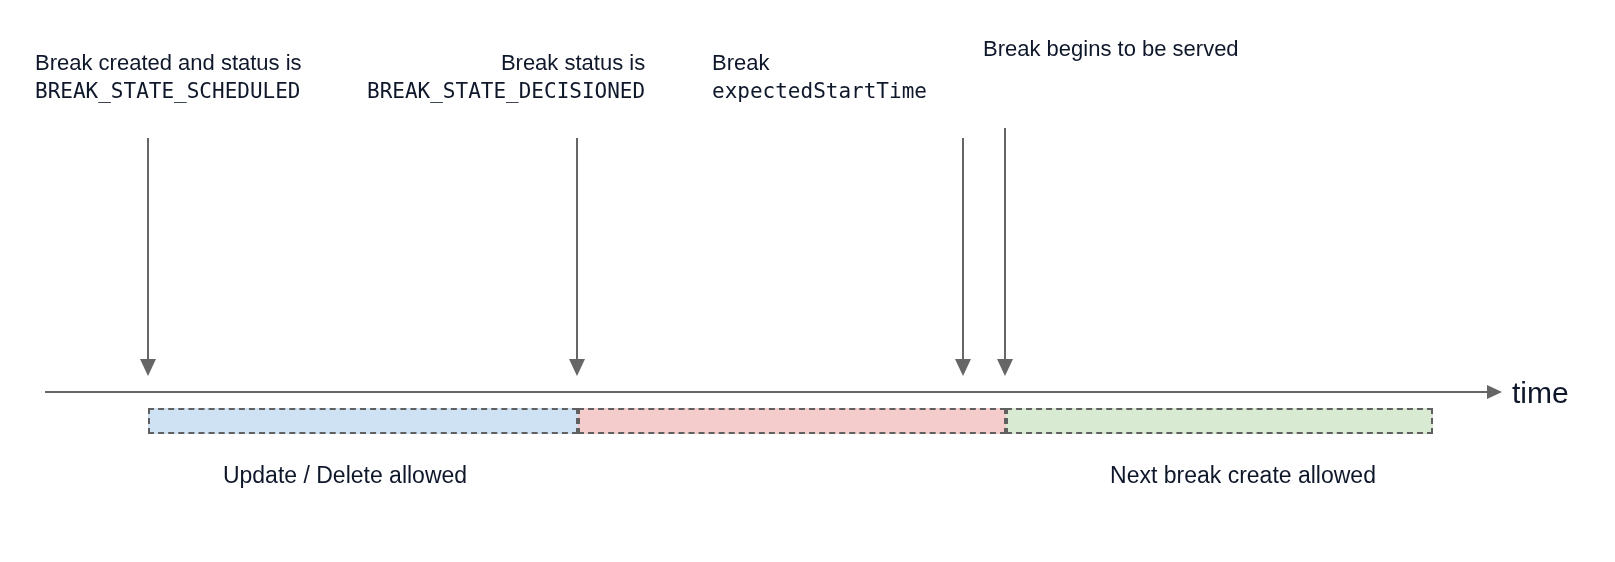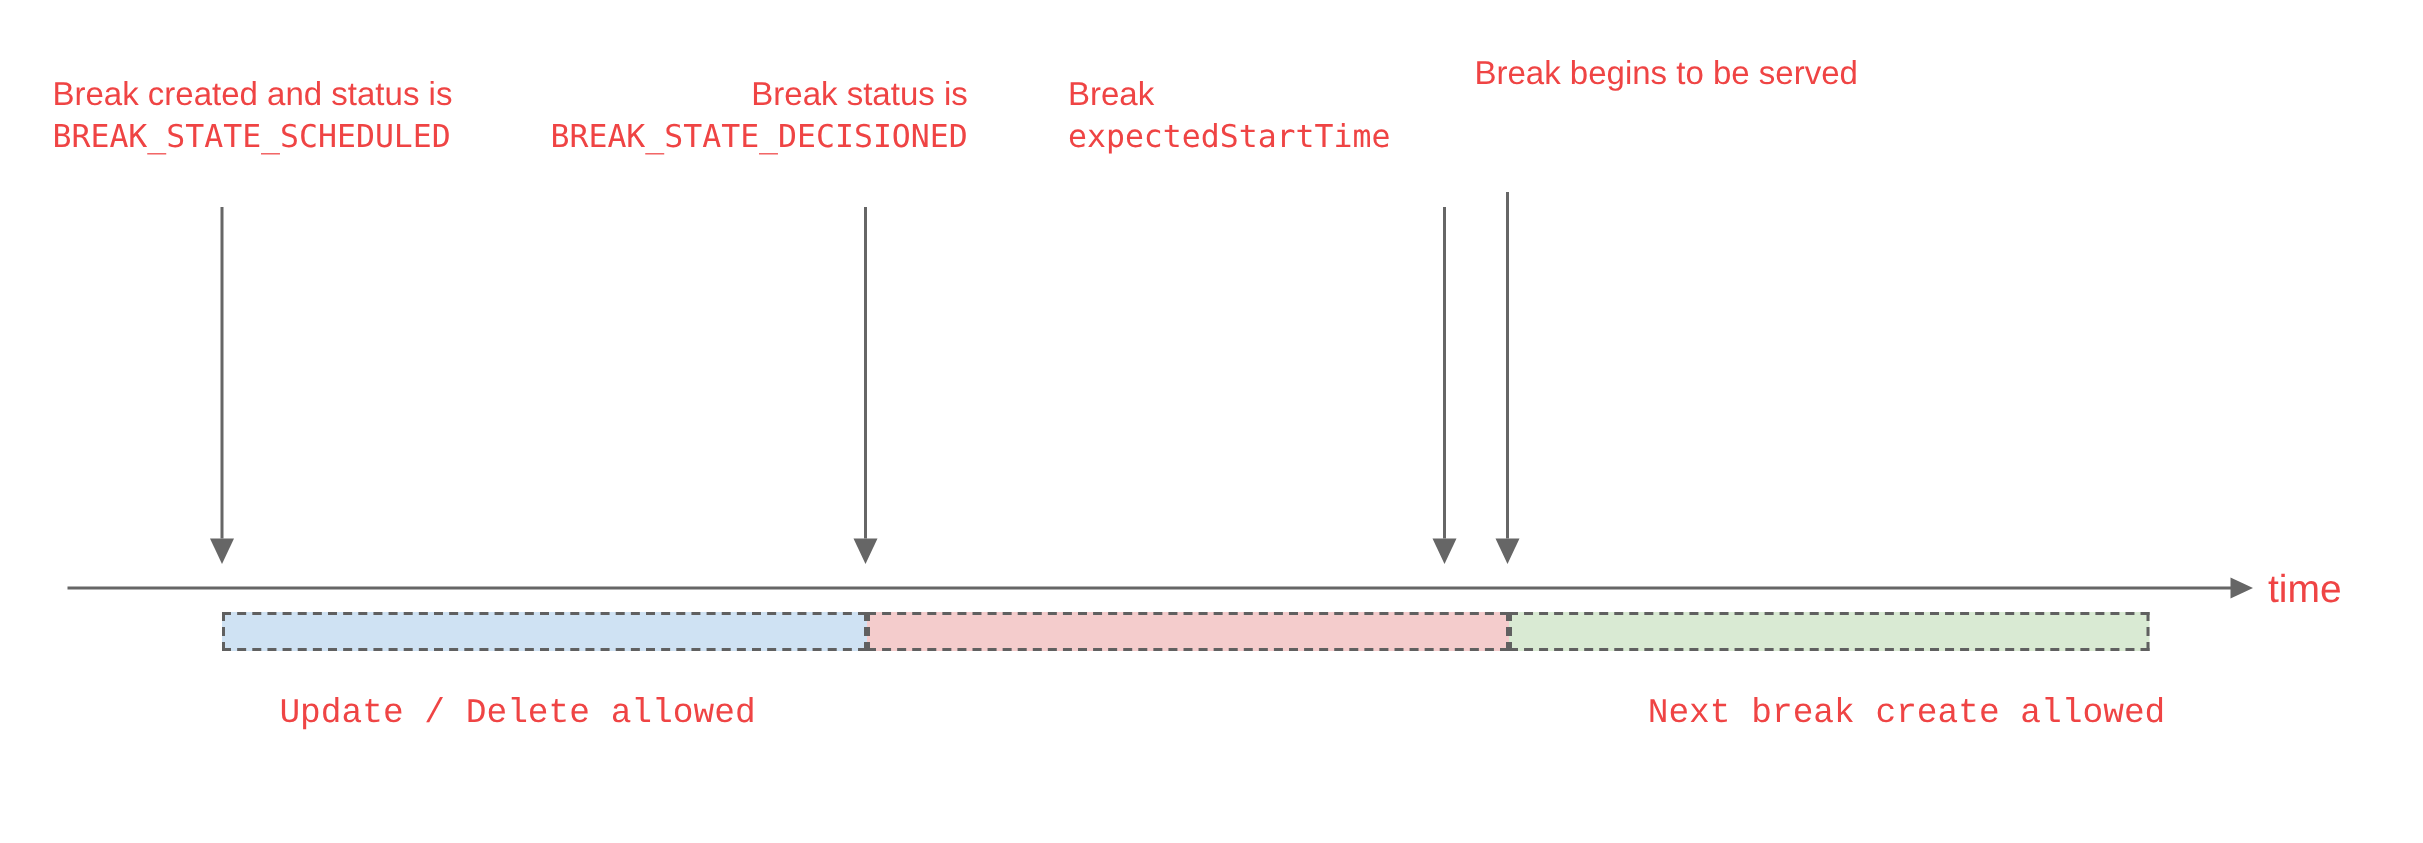--- a/index.html
+++ b/index.html
@@ -1,39 +1,39 @@
 <!DOCTYPE html>
 <html><head>
 <meta charset="utf-8">
 <style>
   html, body { margin:0; padding:0; background:#ffffff; }
   * { box-sizing:border-box; }
   .stage {
     position:relative; width:1615px; height:562px; background:#ffffff;
-    font-family:"Liberation Sans", sans-serif; color:#ef4444; overflow:hidden;
+    font-family:"Liberation Sans", sans-serif; color:#0f172a; overflow:hidden;
   }
   .annotation { position:absolute; }
   .ann-line { font-size:22px; line-height:29px; white-space:nowrap; }
   .mono { font-family:"DejaVu Sans Mono", monospace; font-size:21px; letter-spacing:0px; }
   .arrow { position:absolute; width:16px; display:flex; flex-direction:column; align-items:center; }
   .arrow .shaft { width:2px; flex:1 1 auto; background:#666666; }
   .arrow .head {
     width:0; height:0; flex:0 0 auto;
     border-left:8px solid transparent; border-right:8px solid transparent;
     border-top:17px solid #666666;
   }
   .timeline-line { position:absolute; left:45px; top:391px; width:1444px; height:2px; background:#666666; }
   .timeline-head {
     position:absolute; left:1487px; top:385px; width:0; height:0;
     border-top:7px solid transparent; border-bottom:7px solid transparent;
     border-left:15px solid #666666;
   }
-  .timeline-label { position:absolute; left:1512px; top:377px; font-size:26px; line-height:31px; white-space:nowrap; }
+  .timeline-label { position:absolute; left:1512px; top:377px; font-size:30px; line-height:31px; white-space:nowrap; }
   .segment { position:absolute; top:408px; height:26px; border:2px dashed #606060; }
-  .seg-label { position:absolute; top:461px; transform:translateX(-50%); font-size:23px; line-height:28px; white-space:nowrap;font-family:Liberation Mono, monospace; }
+  .seg-label { position:absolute; top:461px; transform:translateX(-50%); font-size:23px; line-height:28px; white-space:nowrap; }
 </style>
 </head>
 <body>
 
 <div class="stage">
 
   <div class="annotation" style="left:35px; top:48px;">
     <div class="ann-line">Break created and status is</div>
     <div class="ann-line mono">BREAK_STATE_SCHEDULED</div>
   </div>
@@ -71,15 +71,15 @@
 
   <div class="timeline-line"></div>
   <div class="timeline-head"></div>
   <div class="timeline-label">time</div>
 
   <div class="segment" style="left: 148px; width: 430px; background-color: rgb(207, 226, 243);"></div>
   <div class="segment" style="left: 578px; width: 428px; background-color: rgb(244, 204, 204);"></div>
   <div class="segment" style="left: 1006px; width: 427px; background-color: rgb(217, 234, 211);"></div>
 
   <div class="seg-label" style="left:345px;">Update / Delete allowed</div>
-  <div class="seg-label" style="left:1271px;">Next break create allowed</div>
+  <div class="seg-label" style="left:1243px;">Next break create allowed</div>
 
 </div>
 
 </body></html>

